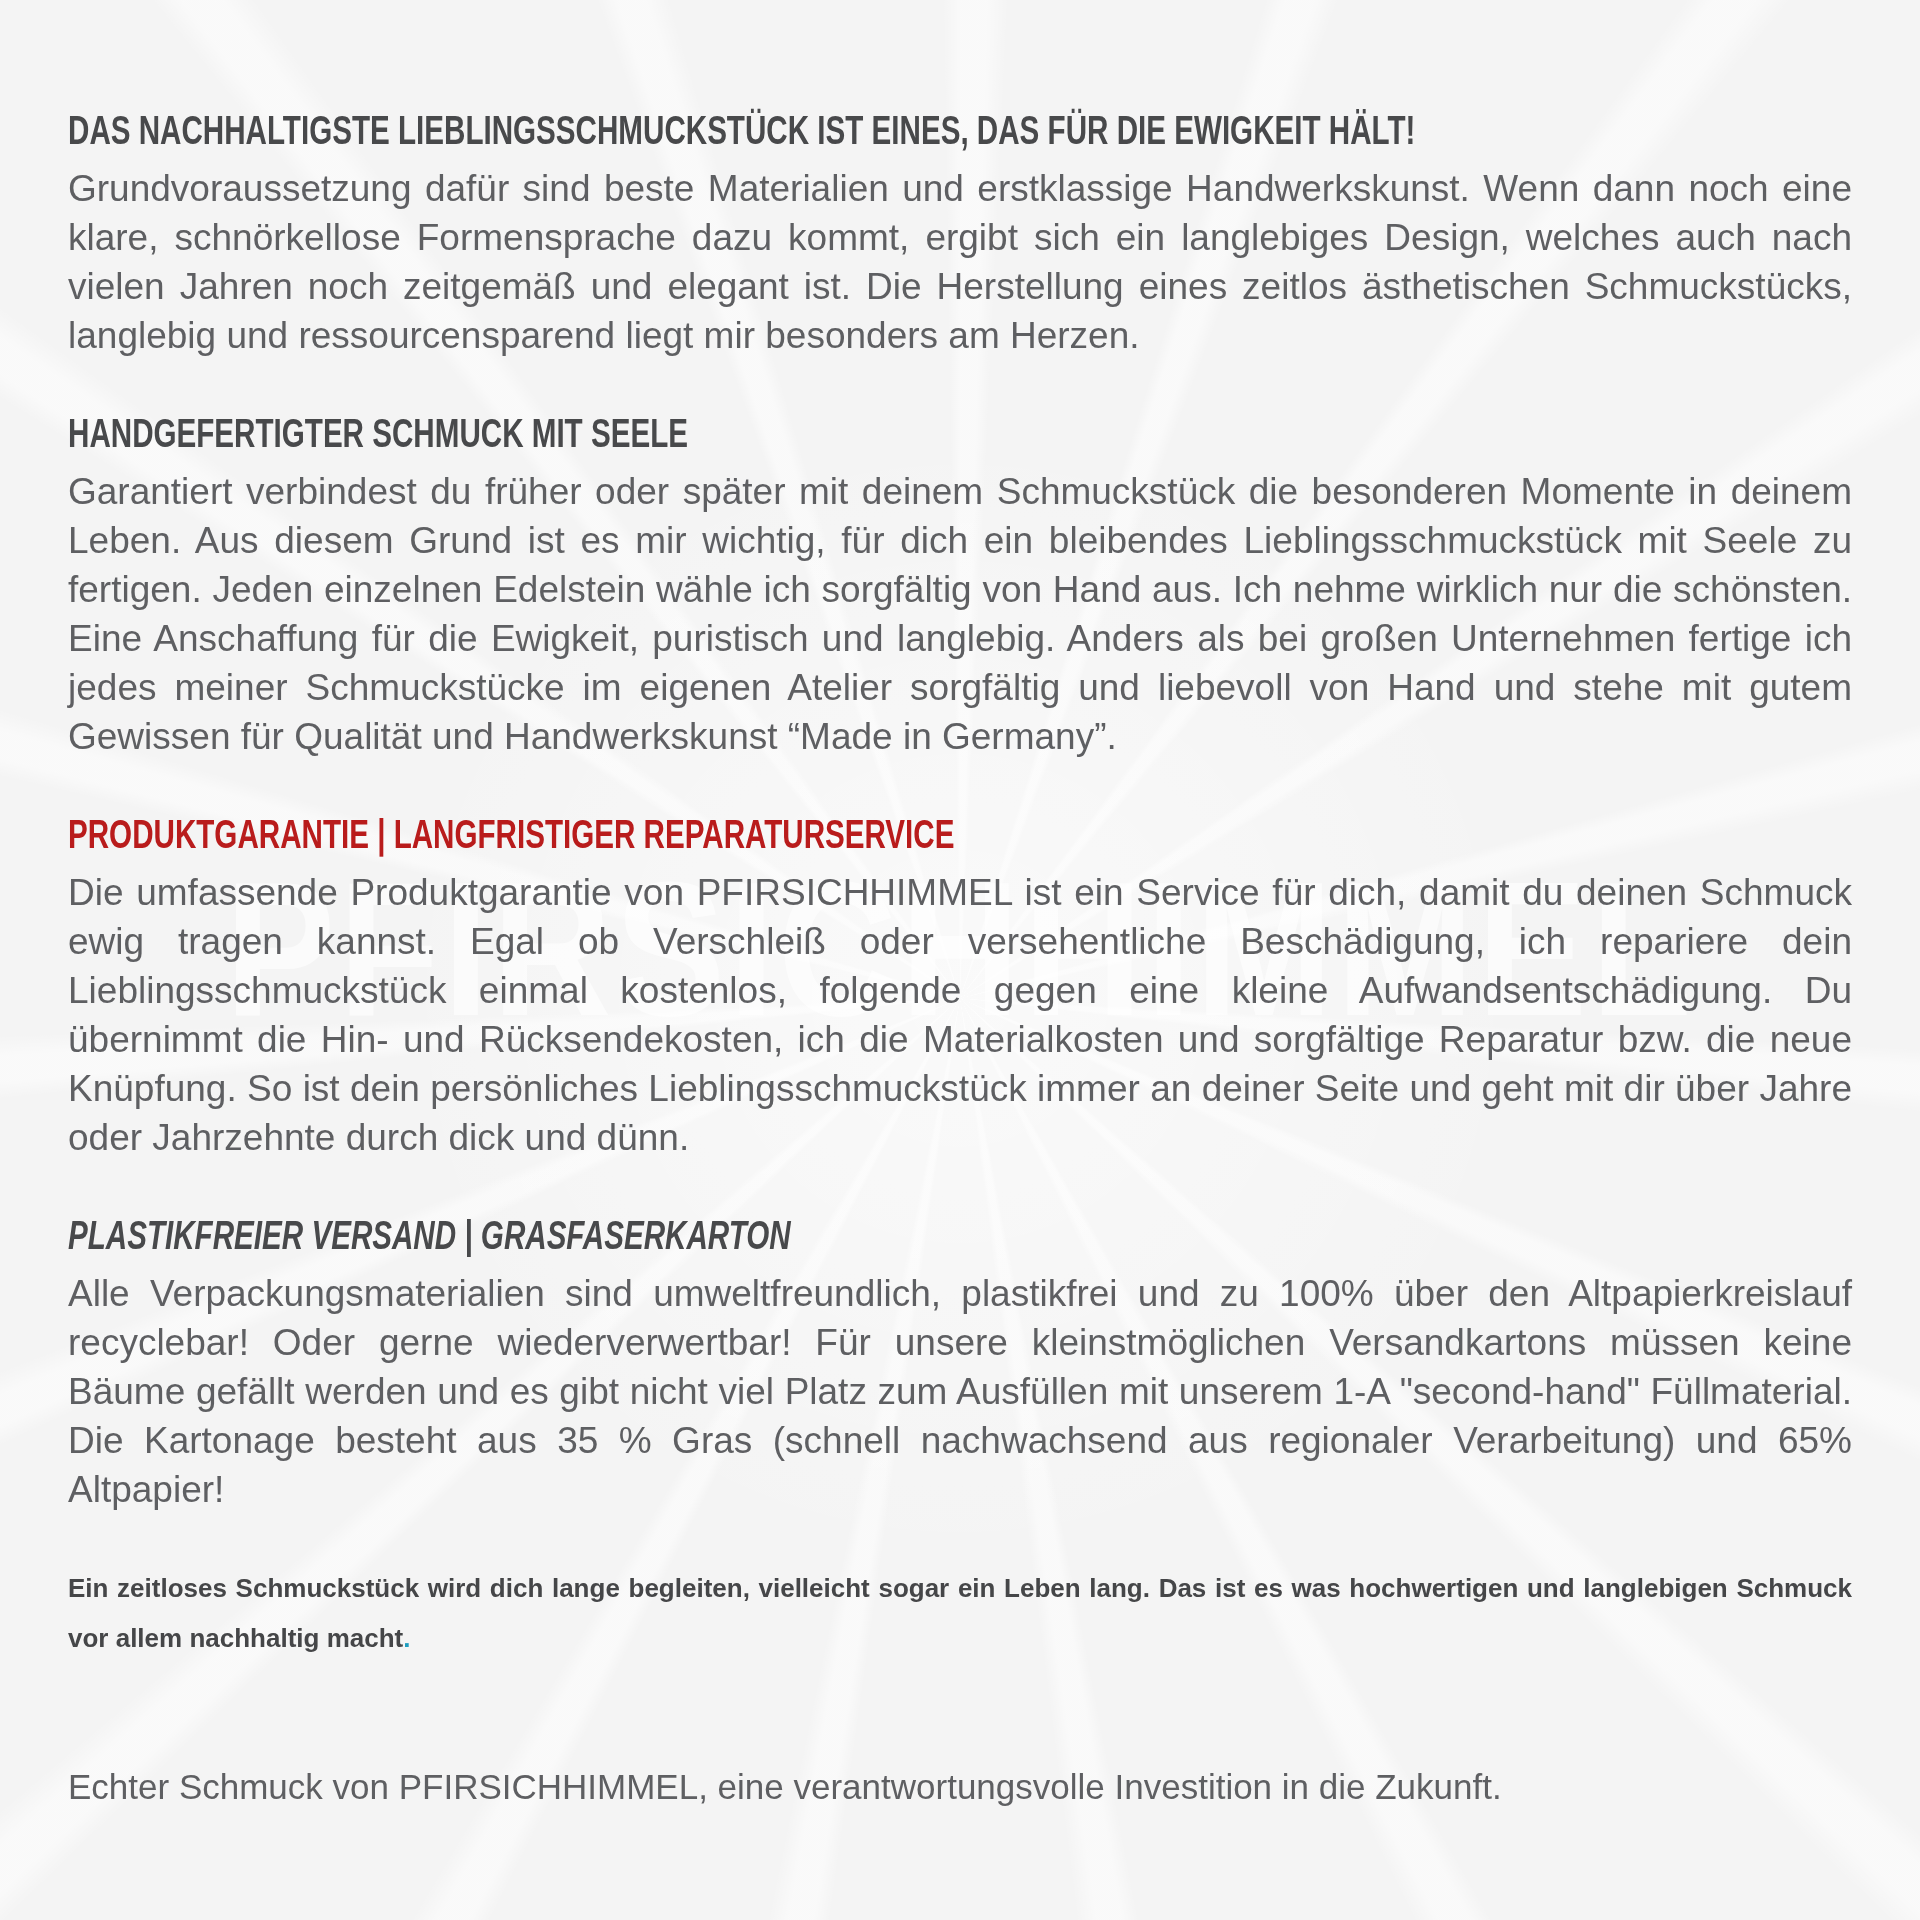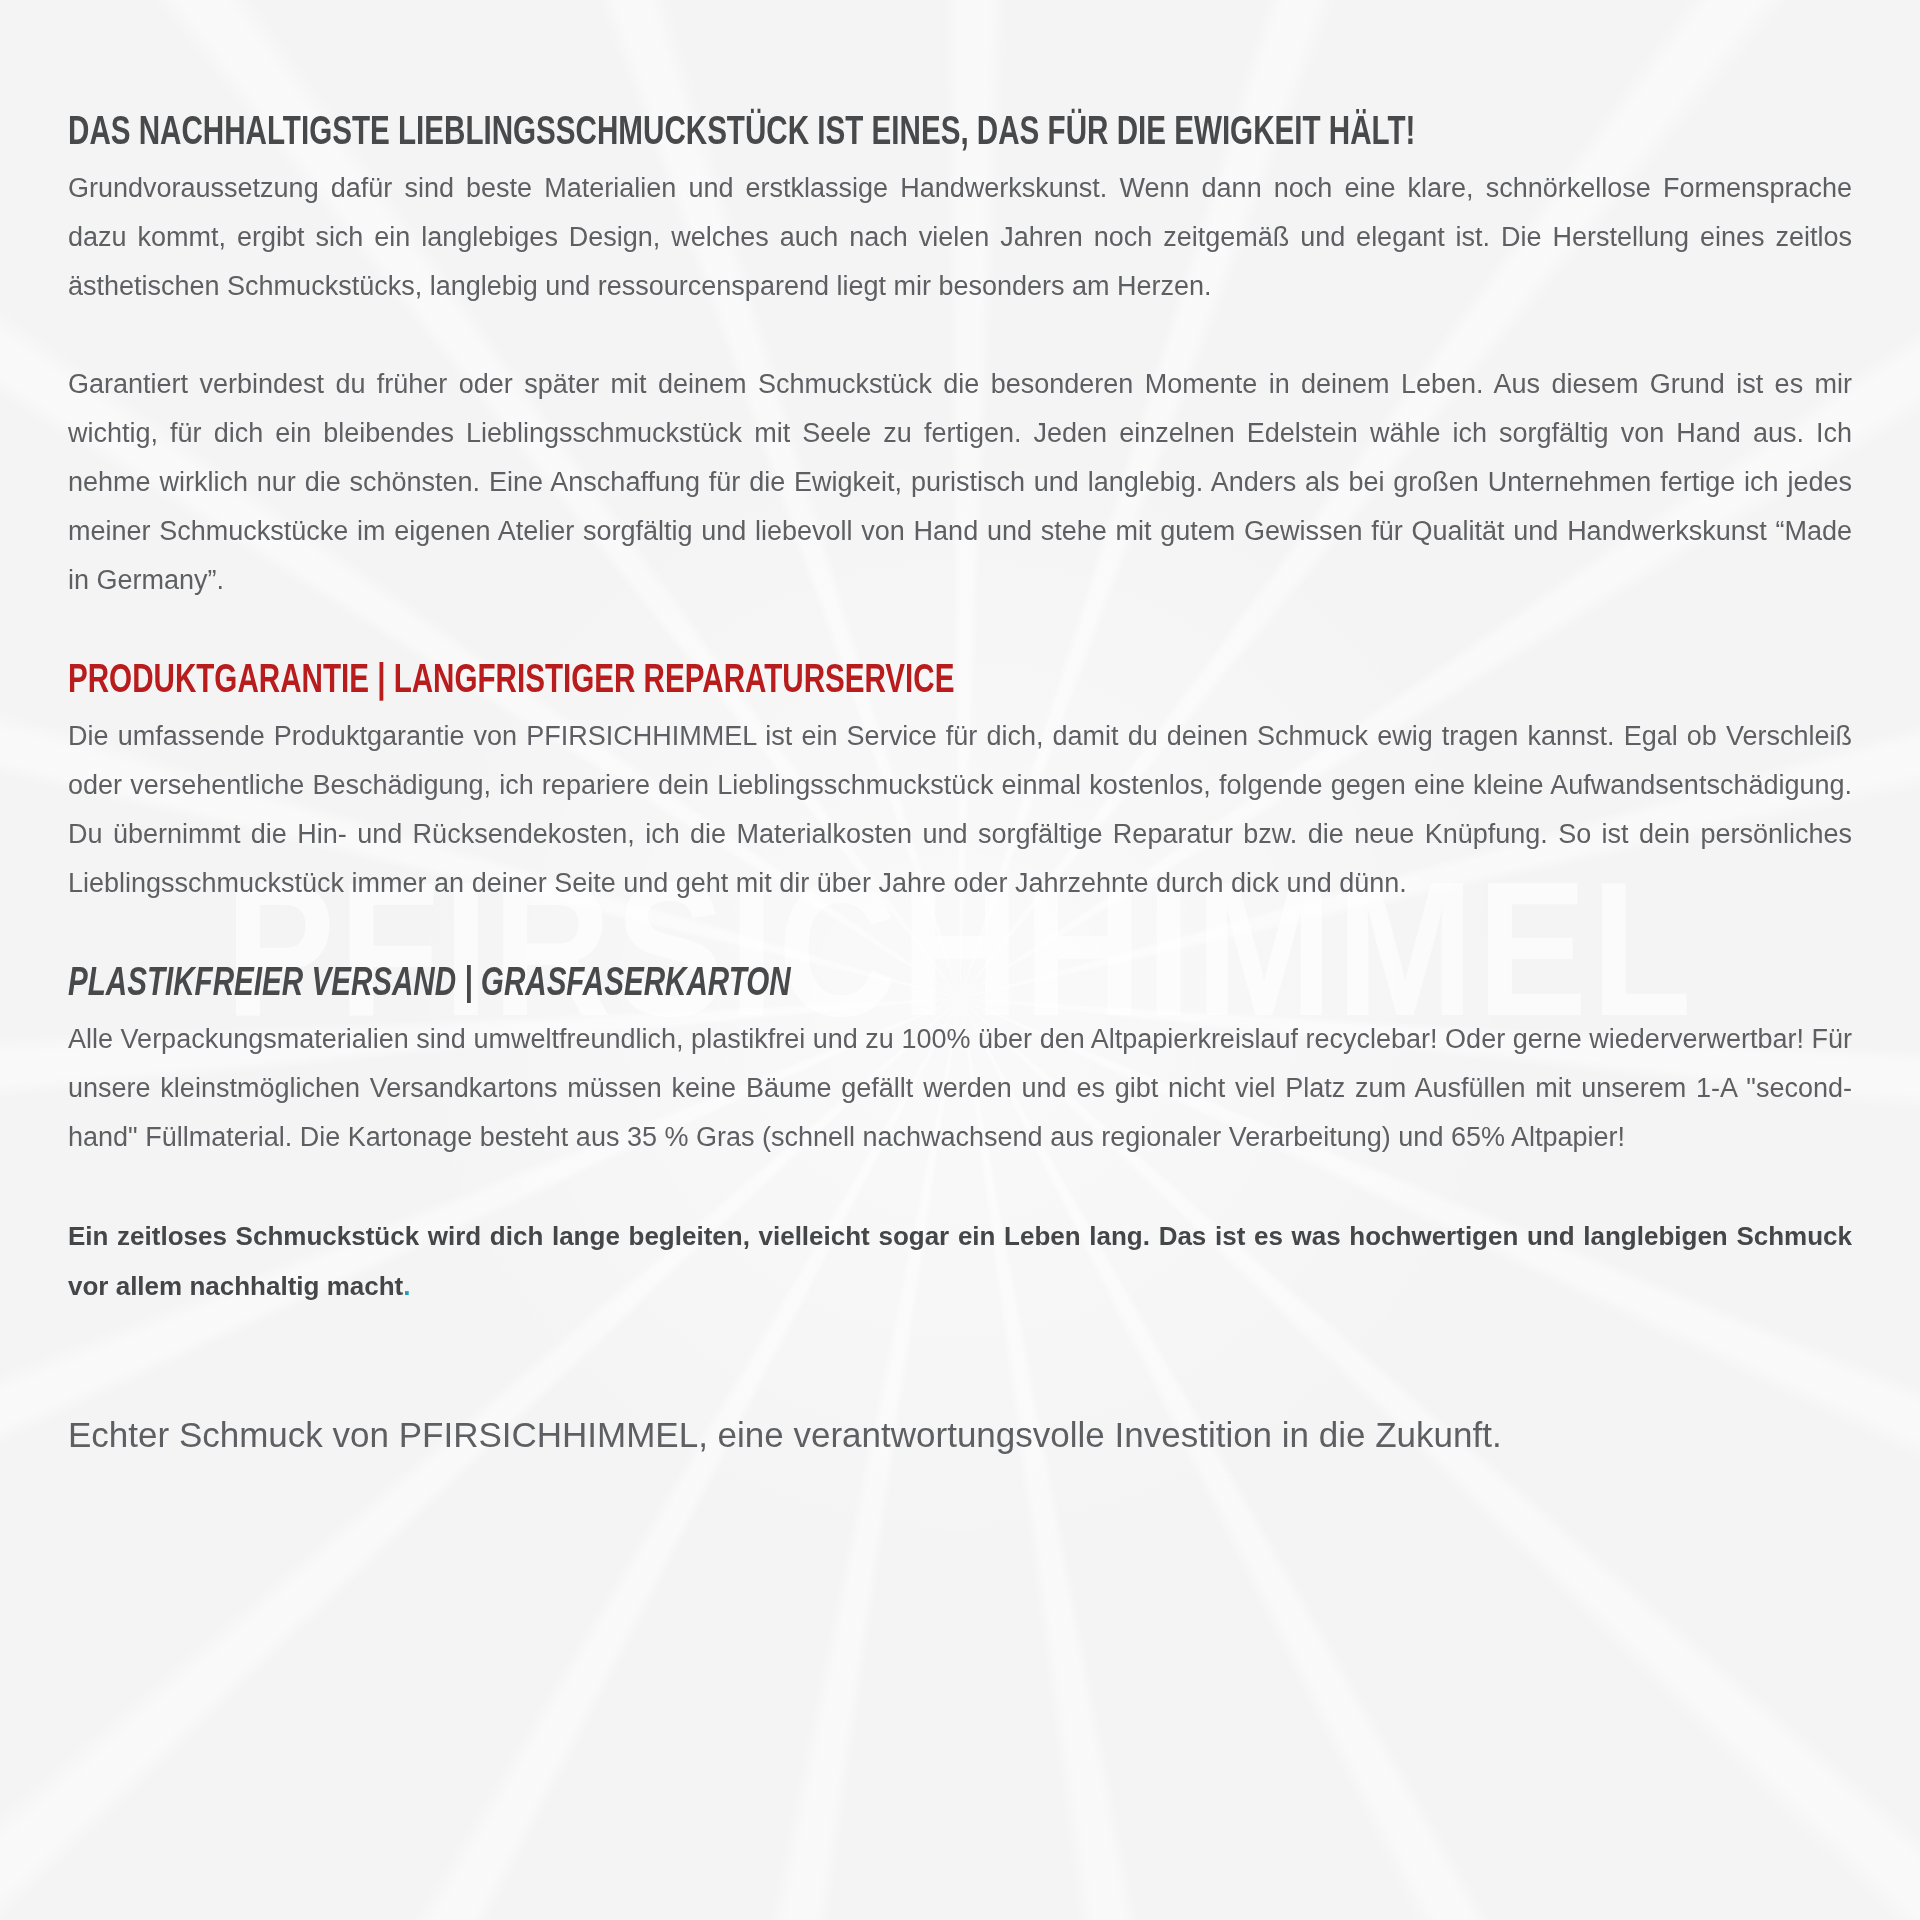--- a/index.html
+++ b/index.html
@@ -60,21 +60,21 @@
     white-space: nowrap;
   }
   h2 .hx {
     display: inline-block;
     transform: scaleX(0.74);
     transform-origin: 0 60%;
     white-space: nowrap;
   }
   p.body {
     margin: 0;
-    font-size: 27px;
+    font-size: 37px;
     line-height: 49px;
     color: #5e5f62;
     text-align: justify;
   }
   p.conclusion {
     margin: 0;
     font-size: 26px;
     line-height: 50px;
     font-weight: bold;
     color: #454648;
@@ -102,20 +102,21 @@
   </div>
 
   <section class="content">
 
     <section class="block">
       <h2 style="color: rgb(72, 73, 75);"><span class="hx">DAS NACHHALTIGSTE LIEBLINGSSCHMUCKSTÜCK IST EINES, DAS FÜR DIE EWIGKEIT HÄLT!</span></h2>
       <p class="body" style="color: rgb(94, 95, 98);">Grundvoraussetzung dafür sind beste Materialien und erstklassige Handwerkskunst. Wenn dann noch eine klare, schnörkellose Formensprache dazu kommt, ergibt sich ein langlebiges Design, welches auch nach vielen Jahren noch zeitgemäß und elegant ist. Die Herstellung eines zeitlos ästhetischen Schmuckstücks, langlebig und ressourcensparend liegt mir besonders am Herzen.</p>
     </section>
 
     <section class="block">
+      <h2 style="color: rgb(72, 73, 75);"><span class="hx">HANDGEFERTIGTER SCHMUCK MIT SEELE</span></h2>
       <p class="body" style="color: rgb(94, 95, 98);">Garantiert verbindest du früher oder später mit deinem Schmuckstück die besonderen Momente in deinem Leben. Aus diesem Grund ist es mir wichtig, für dich ein bleibendes Lieblingsschmuckstück mit Seele zu fertigen. Jeden einzelnen Edelstein wähle ich sorgfältig von Hand aus. Ich nehme wirklich nur die schönsten. Eine Anschaffung für die Ewigkeit, puristisch und langlebig. Anders als bei großen Unternehmen fertige ich jedes meiner Schmuckstücke im eigenen Atelier sorgfältig und liebevoll von Hand und stehe mit gutem Gewissen für Qualität und Handwerkskunst “Made in Germany”.</p>
     </section>
 
     <section class="block">
       <h2 style="color: #b91c1c;"><span class="hx">PRODUKTGARANTIE | LANGFRISTIGER REPARATURSERVICE</span></h2>
       <p class="body" style="color: rgb(94, 95, 98);">Die umfassende Produktgarantie von PFIRSICHHIMMEL ist ein Service für dich, damit du deinen Schmuck ewig tragen kannst. Egal ob Verschleiß oder versehentliche Beschädigung, ich repariere dein Lieblingsschmuckstück einmal kostenlos, folgende gegen eine kleine Aufwandsentschädigung. Du übernimmt die Hin- und Rücksendekosten, ich die Materialkosten und sorgfältige Reparatur bzw. die neue Knüpfung. So ist dein persönliches Lieblingsschmuckstück immer an deiner Seite und geht mit dir über Jahre oder Jahrzehnte durch dick und dünn.</p>
     </section>
 
     <section class="block">
       <h2 style="color: rgb(72, 73, 75); font-style: italic;"><span class="hx">PLASTIKFREIER VERSAND | GRASFASERKARTON</span></h2>

